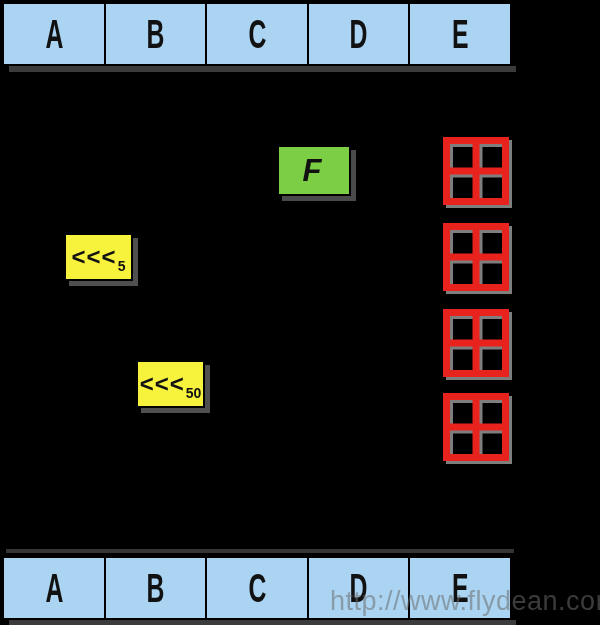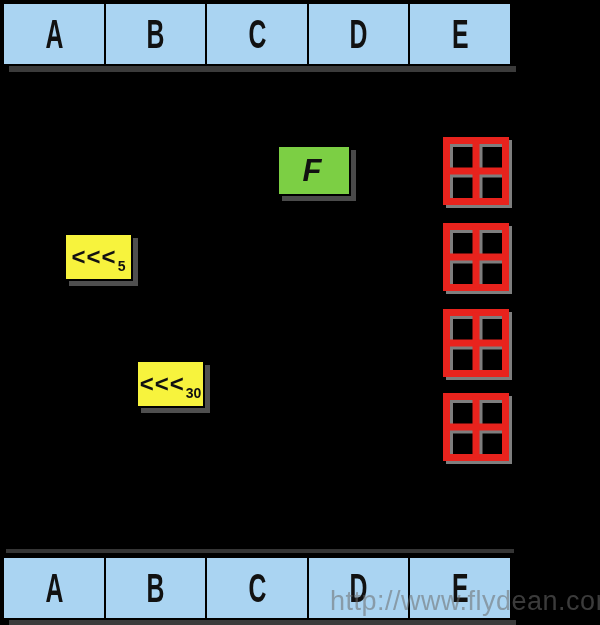--- a/index.html
+++ b/index.html
@@ -118,21 +118,21 @@
   <div class="fbox">
     <span class="flabel">F</span>
   </div>
 
   <div class="shiftbox s1">
     <span class="shift-op">&lt;&lt;&lt;</span>
     <span class="shift-amt">5</span>
   </div>
   <div class="shiftbox s2">
     <span class="shift-op">&lt;&lt;&lt;</span>
-    <span class="shift-amt">30</span>
+    <span class="shift-amt">50</span>
   </div>
 
   <svg class="adder a1" width="80" height="82">
     <g stroke="var(--adder-shadow,#7e7e7e)" stroke-width="7" fill="none" transform="translate(12.5,12.5)">
       <rect x="0" y="0" width="59" height="61"></rect>
         <line x1="29.5" y1="0" x2="29.5" y2="61"></line>
         <line x1="0" y1="30.5" x2="59" y2="30.5"></line>
     </g>
     <g stroke="var(--adder-red,#e8231d)" stroke-width="7" fill="none" transform="translate(9.5,9.5)">
       <rect x="0" y="0" width="59" height="61"></rect>

